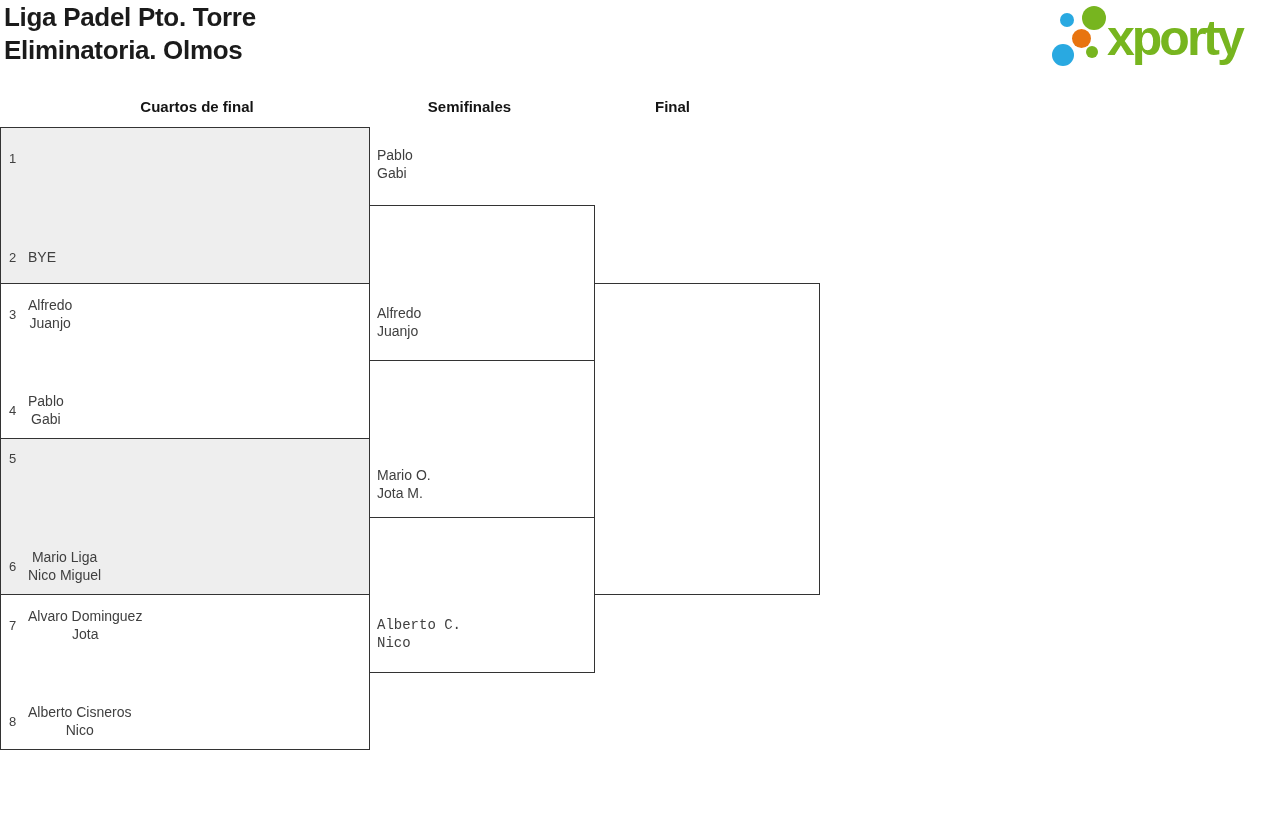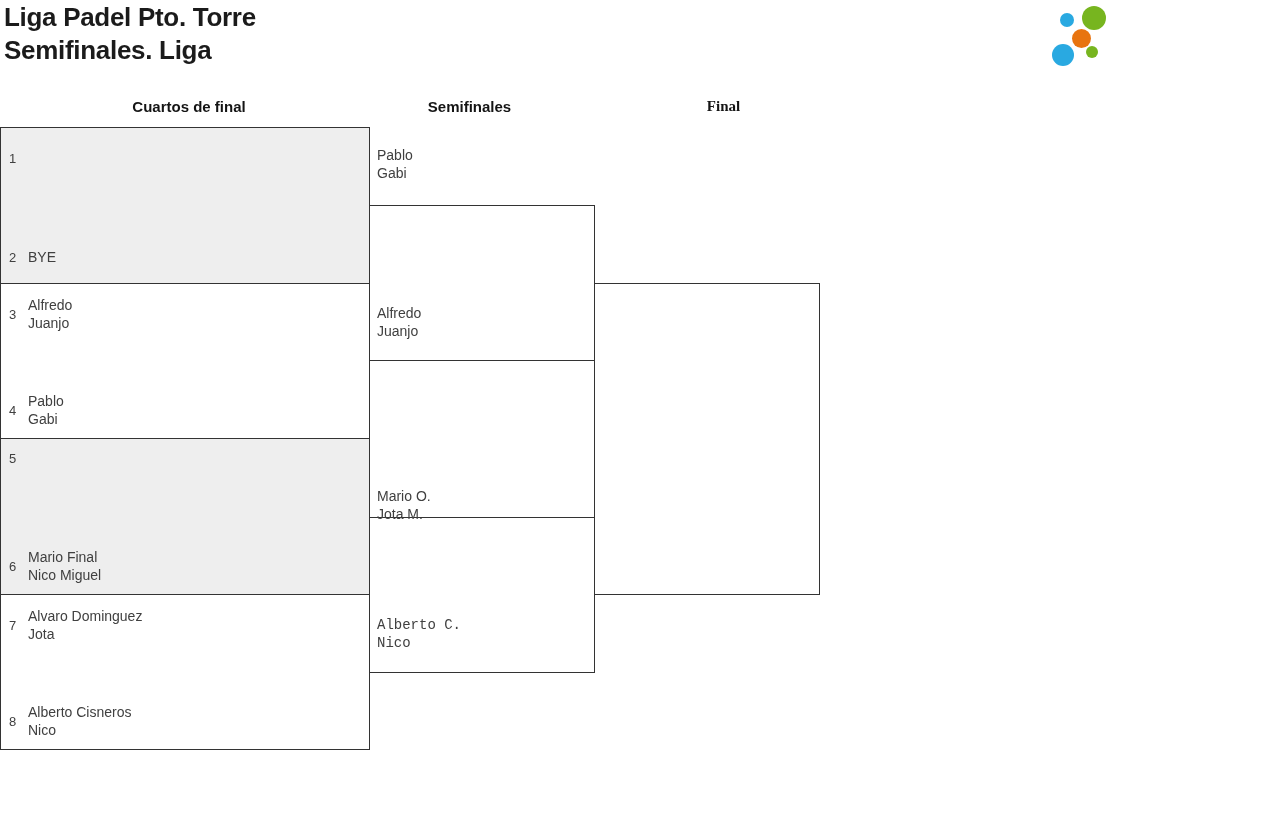--- a/index.html
+++ b/index.html
@@ -17,67 +17,68 @@
   .dot-blue-small{left:15px;top:13px;width:14px;height:14px;background:#29a9e1;}
   .dot-orange    {left:27px;top:29px;width:19px;height:19px;background:#e8740f;}
   .dot-blue-big  {left:7px;top:44px;width:22px;height:22px;background:#29a9e1;}
   .dot-green-small{left:41px;top:46px;width:12px;height:12px;background:#77b51f;}
   .wordmark{position:absolute;left:62px;top:0;height:76px;line-height:76px;
             font-size:50px;font-weight:800;letter-spacing:-3px;color:#77b51f;}
 
   
   .round-header{position:absolute;top:98px;font-size:15px;font-weight:700;
                 color:#141414;text-align:center;}
-  .rh-0{left:4px;width:370px;}
+  .rh-0{left:12px;width:370px;}
   .rh-1{left:357px;width:225px;}
-  .rh-2{left:611px;width:225px;font-family:Liberation Serif, serif;}
+  .rh-2{left:560px;width:225px;}
 
   
   .qf-col{position:absolute;left:0;top:127px;width:370px;height:623px;
           border:1px solid #333;box-sizing:border-box;}
   .qf-match{position:relative;box-sizing:border-box;background:#fff;}
   .qf-match + .qf-match{border-top:1px solid #333;}
   .qf-match.shaded{background:#eeeeee;}
   .mh-a{height:155px;} .mh-b{height:155px;} .mh-c{height:156px;} .mh-d{height:155px;}
 
   .team{position:absolute;left:8px;right:6px;display:flex;align-items:center;}
   .team.top{top:12px;}
   .team.bottom{bottom:10px;}
   .team.bottom.single{bottom:17px;}
   .seed{width:19px;flex:none;font-size:13px;color:#404040;}
   .names{font-size:14px;line-height:18px;color:#404040;}
-  .names span{display:block;min-height:18px;}
+  .names span{display:block;min-height:18px;text-align:center;}
 
   
   .box{position:absolute;border:1px solid #333;box-sizing:border-box;background:transparent;}
   .sf1{left:369px;top:205px;width:226px;height:156px;}
   .sf2{left:369px;top:517px;width:226px;height:156px;}
   .final{left:594px;top:283px;width:226px;height:312px;}
 
   
   .adv{position:absolute;left:377px;width:210px;font-size:14px;line-height:18px;color:#404040;}
   .adv span{display:block;min-height:18px;}
-  .adv-0{top:146px;} .adv-1{top:304px;} .adv-2{top:487px;} .adv-3{top:616px;font-family:Liberation Mono, monospace;}
+  .adv-0{top:146px;} .adv-1{top:304px;} .adv-2{top:466px;} .adv-3{top:616px;font-family:Liberation Mono, monospace;}
 </style>
 </head>
 <body>
 
 <div class="canvas">
 
   <div class="title">
     <div>Liga Padel Pto. Torre</div>
-    <div>Semifinales. Liga</div>
+    <div>Eliminatoria. Olmos</div>
   </div>
 
   <div class="logo">
     <span class="dot dot-blue-small"></span>
     <span class="dot dot-green-big"></span>
     <span class="dot dot-orange"></span>
     <span class="dot dot-blue-big"></span>
     <span class="dot dot-green-small"></span>
+    <span class="wordmark">xporty</span>
   </div>
 
   <div class="round-header rh-0">Cuartos de final</div>
   <div class="round-header rh-1">Semifinales</div>
   <div class="round-header rh-2">Final</div>
 
   <div class="qf-col">
 
     <div class="qf-match shaded mh-a">
       <div class="team top">
@@ -112,21 +113,21 @@
       </div>
     </div>
 
     <div class="qf-match shaded mh-c">
       <div class="team top">
         <span class="seed">5</span>
       </div>
       <div class="team bottom">
         <span class="seed">6</span>
         <span class="names">
-          <span>Mario Final</span>
+          <span>Mario Liga</span>
           <span>Nico Miguel</span>
         </span>
       </div>
     </div>
 
     <div class="qf-match mh-d">
       <div class="team top">
         <span class="seed">7</span>
         <span class="names">
           <span>Alvaro Dominguez</span>

